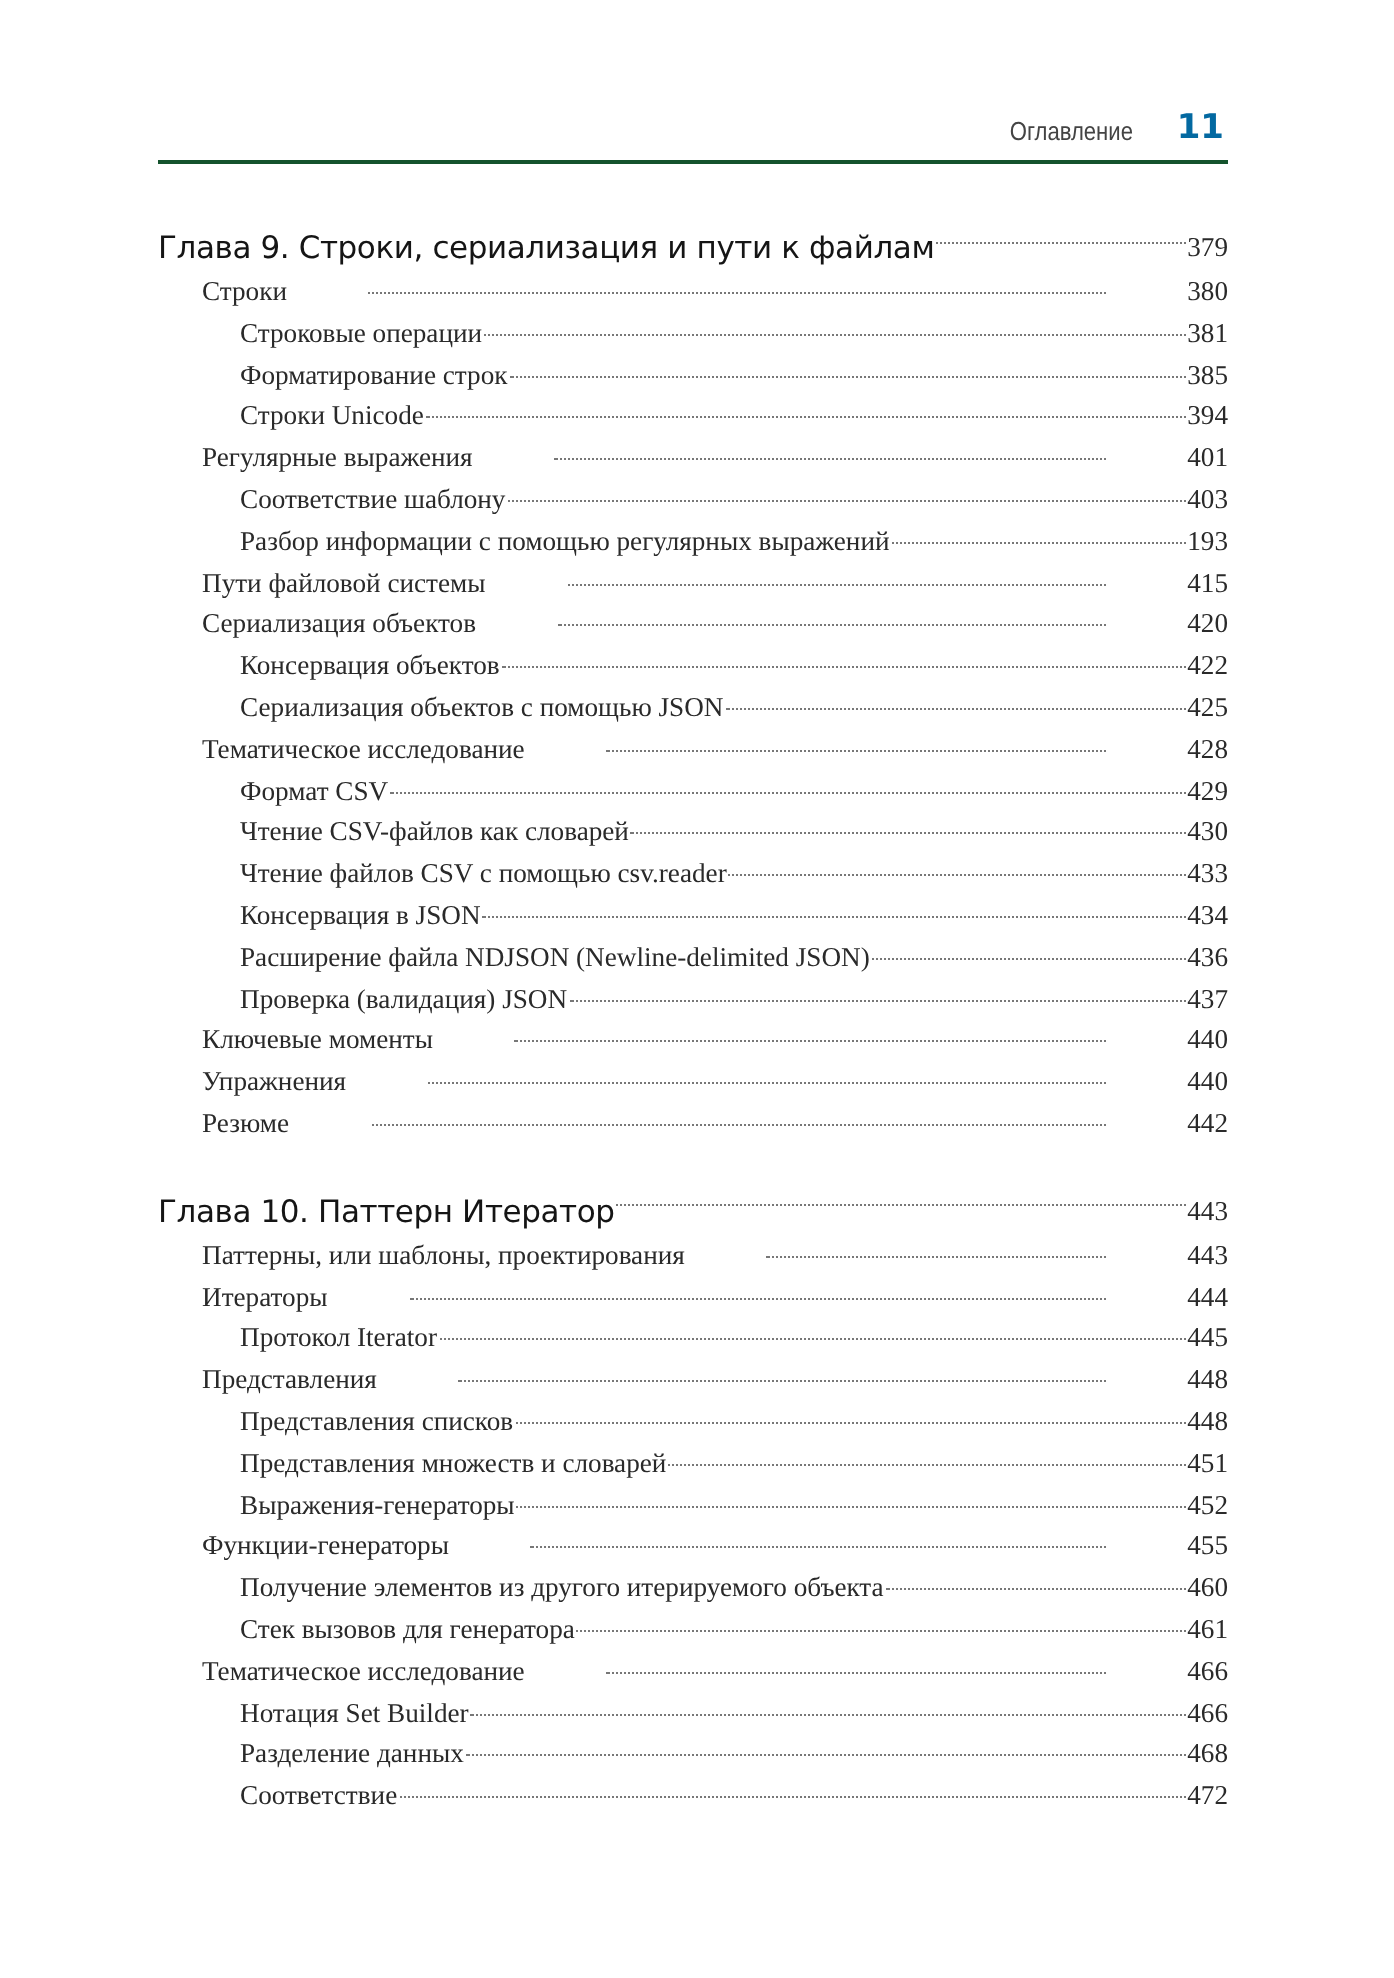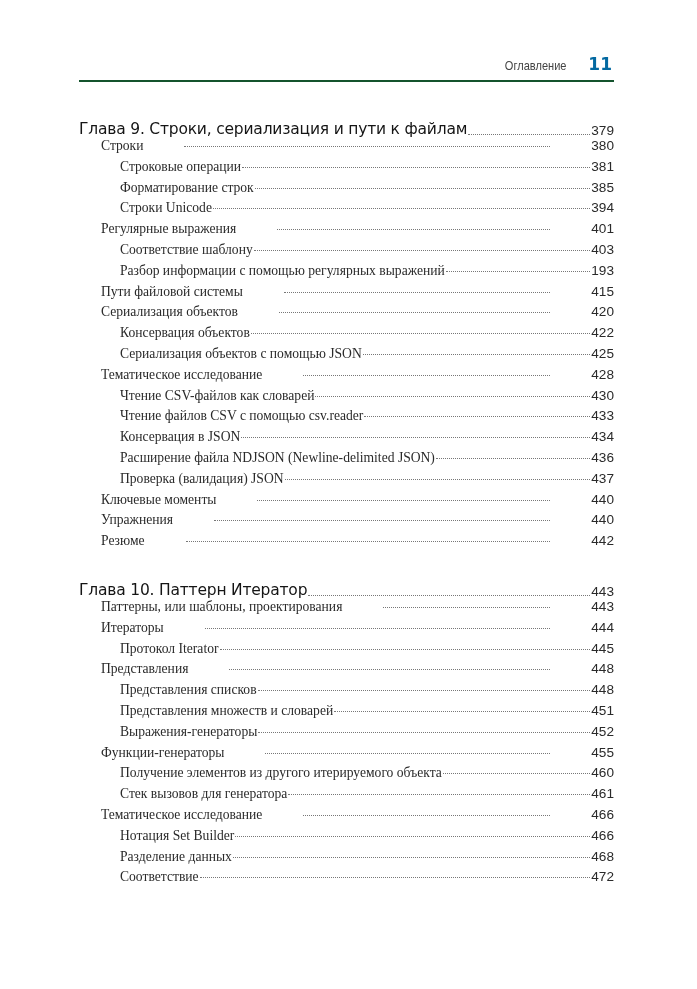--- a/index.html
+++ b/index.html
@@ -12,36 +12,36 @@
     position: absolute; right: 48px; top: 8px;
     font-family: "Liberation Sans", sans-serif; font-size: 13px; color: #444;
     transform: scaleX(0.85); transform-origin: right center;
   }
   .header-page {
     position: absolute; right: 2px; top: 4px;
     font-family: "DejaVu Sans", sans-serif; font-size: 17px; font-weight: bold; color: #0369a1;
   }
   .toc { position: absolute; left: 79px; right: 83px; top: 110px; }
   .chapter {
-    display: flex; align-items: flex-end; height: 28px; margin-top: 0;
+    display: flex; align-items: center; height: 28px; margin-top: 0;
     font-family: "DejaVu Sans", sans-serif; font-size: 15.5px; color: #151515;
   }
   .chapter.ch2 { margin-top: 17px; }
   .chapter .title { white-space: nowrap; letter-spacing: -0.2px; }
   .entry {
     display: flex; align-items: baseline; height: 20.8px;
     font-family: "Liberation Serif", serif; font-size: 13.6px; color: #2a2a2a;
   }
   .entry.l1 { padding-left: 22px; gap: 40px; }
   .entry.l2 { padding-left: 41px; }
   .title { white-space: nowrap; }
   .dots {
     flex: 1; border-bottom: 1px dotted #777; margin: 0 1px; transform: translateY(-3px);
   }
-  .page { white-space: nowrap; font-family: Liberation Sans, sans-serif; font-size: 13.6px; color: #2a2a2a; }
+  .page { white-space: nowrap; font-family: Liberation Serif, serif; font-size: 13.6px; color: #2a2a2a; }
 </style>
 </head>
 <body>
 
 <div class="header">
   <span class="header-title">Оглавление</span>
   <span class="header-page">11</span>
 </div>
 
 <div class="toc" id="toc">
@@ -104,20 +104,25 @@
       <span class="title">Сериализация объектов с помощью JSON</span>
       <span class="dots"></span>
       <span class="page">425</span>
     </div>
     <div class="entry l1">
       <span class="title">Тематическое исследование</span>
       <span class="dots"></span>
       <span class="page">428</span>
     </div>
     <div class="entry l2">
+      <span class="title">Формат CSV</span>
+      <span class="dots"></span>
+      <span class="page">429</span>
+    </div>
+    <div class="entry l2">
       <span class="title">Чтение CSV-файлов как словарей</span>
       <span class="dots"></span>
       <span class="page">430</span>
     </div>
     <div class="entry l2">
       <span class="title">Чтение файлов CSV с помощью csv.reader</span>
       <span class="dots"></span>
       <span class="page">433</span>
     </div>
     <div class="entry l2">

